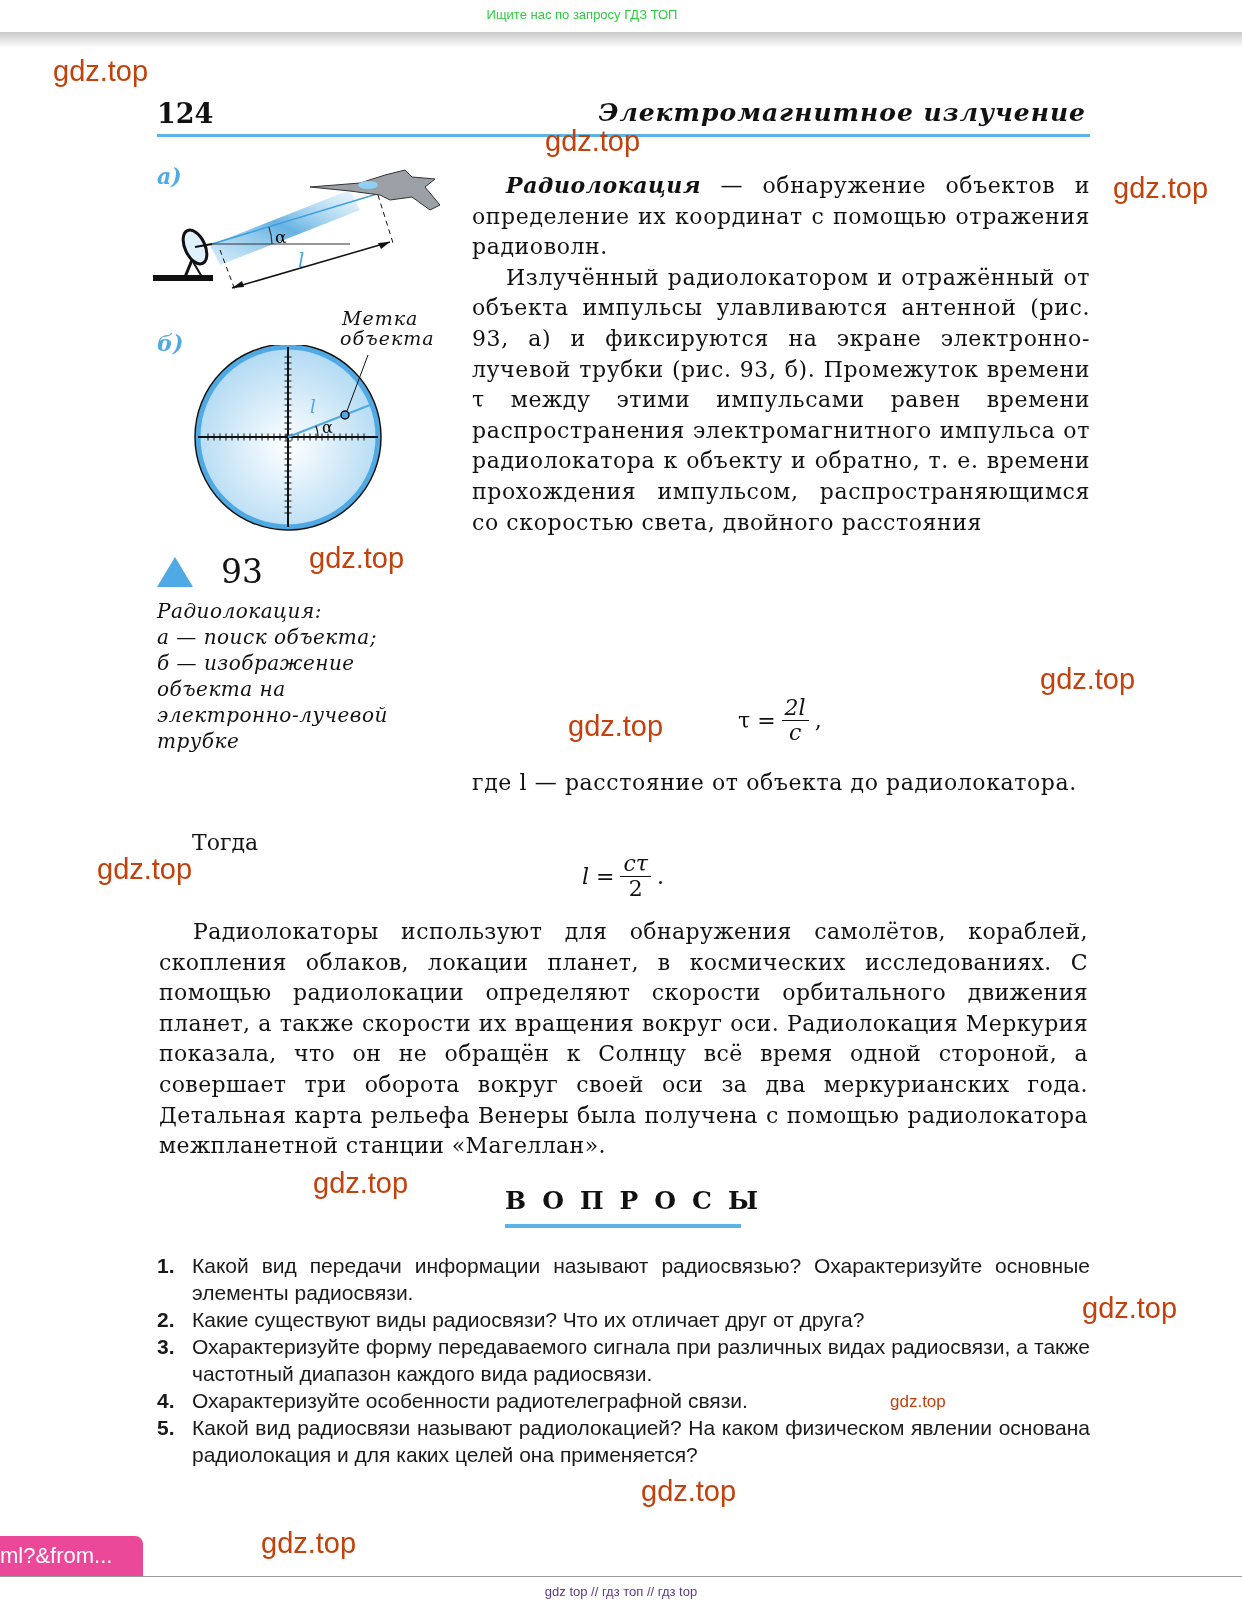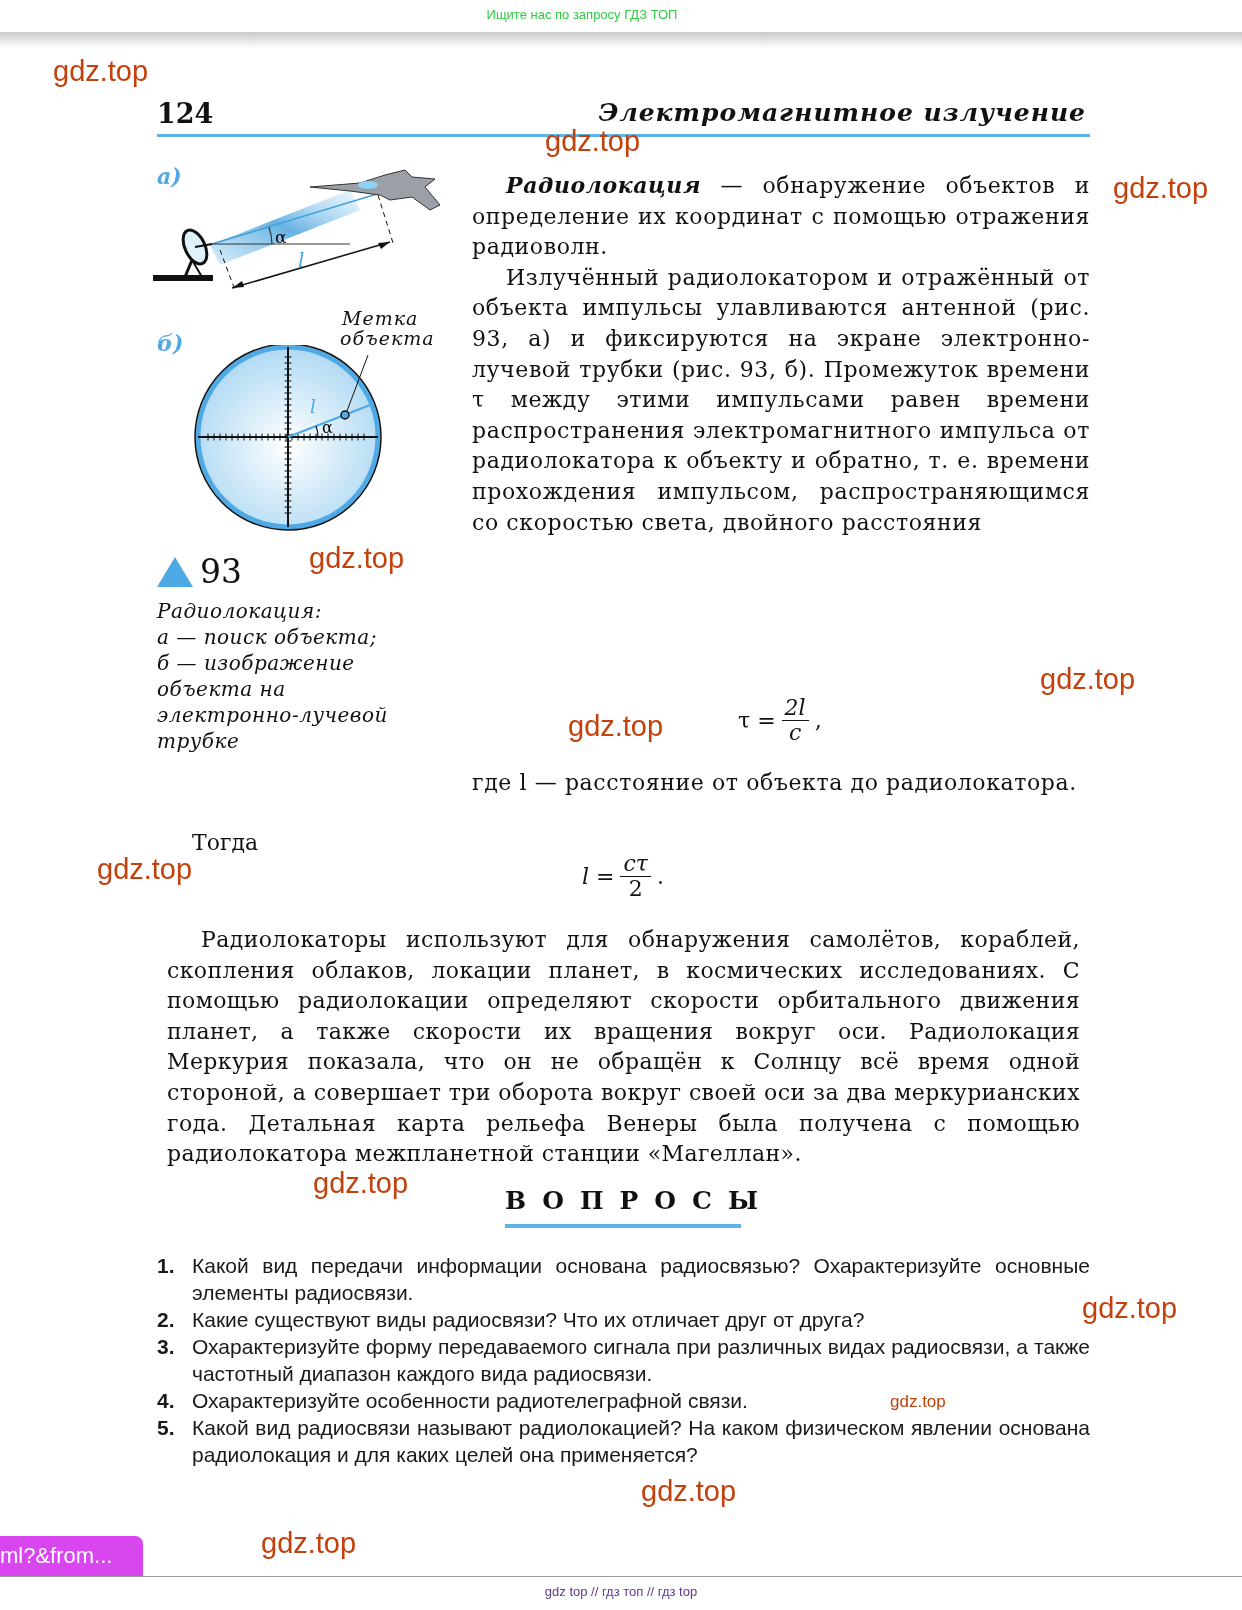--- a/index.html
+++ b/index.html
@@ -37,21 +37,21 @@
   }
 
   .fig-label {
     position: absolute; font-style: italic; font-weight: bold; color: #4fa9e4; font-size: 22px;
   }
   .caption {
     position: absolute; left: 157px; top: 598px; width: 290px;
     font-style: italic; font-size: 20px; line-height: 26px; letter-spacing: 0.5px;
   }
   .fignum {
-    position: absolute; left: 157px; top: 552px; display: flex; align-items: center; gap: 7px;
+    position: absolute; left: 157px; top: 552px; display: flex; align-items: center; gap: 28px;
   }
   .triangle {
     width: 0; height: 0; border-left: 18px solid transparent; border-right: 18px solid transparent;
     border-bottom: 30px solid #4fa9e4;
   }
   .fignum-text { font-size: 33px; }
 
   .col-text {
     position: absolute; left: 472px; width: 618px; font-size: 22px; line-height: 30.6px;
     text-align: justify; letter-spacing: 0.6px;
@@ -64,40 +64,40 @@
   .formula {
     position: absolute; font-size: 22px; display: flex; align-items: center; gap: 6px;
     font-family: "DejaVu Serif", serif;
   }
   .frac { display: inline-flex; flex-direction: column; align-items: center; line-height: 24px; }
   .frac .num { border-bottom: 1.5px solid #111; padding: 0 3px; }
   .full-text {
     position: absolute; left: 157px; width: 933px; font-size: 22px; line-height: 30.6px;
     text-align: justify; letter-spacing: 0.4px;
   }
-  .full-text p { margin: 10px; }
+  .full-text p { margin: 2px; }
 
   .questions-title {
     position: absolute; left: 505px; top: 1186px; font-size: 25px; 
     letter-spacing: 16px; font-weight: bold;
   }
   .questions-rule {
     position: absolute; left: 505px; top: 1224px; width: 236px; height: 4px; background: #5eb3e6;
   }
   .questions {
     position: absolute; left: 157px; top: 1252px; width: 933px;
     font-family: "Liberation Sans", sans-serif; font-size: 21px; line-height: 27px; color: #1a1a1a;
   }
   .q { display: flex; }
   .q .n { width: 35px; font-weight: bold; flex: none; }
   .q .t { flex: 1; text-align: justify; }
 
   .url-chip {
     position: absolute; left: 0; top: 1536px; height: 40px; width: 143px;
-    background: #d946ef; color: #fff; border-radius: 0 8px 0 0;
+    background: #ec4899; color: #fff; border-radius: 0 8px 0 0;
     font-family: "Liberation Sans", sans-serif; font-size: 22px; line-height: 40px;
     padding-left: 0; white-space: nowrap; overflow: hidden;
   }
   .bottom-rule { position: absolute; left: 0; top: 1576px; width: 1242px; height: 1px; background: #999; }
   .footer {
     position: absolute; left: 0; top: 1584px; width: 1242px; text-align: center;
     font-family: "Liberation Sans", sans-serif; font-size: 13px; color: #5a3a8a;
   }
 </style>
 </head>
@@ -270,21 +270,21 @@
 
 <div class="full-text" style="top:915px;">
   <p class="indent">Радиолокаторы используют для обнаружения самолётов, кораблей, скопления облаков, локации планет, в космических исследованиях. С помощью радиолокации определяют скорости орбитального движения планет, а также скорости их вращения вокруг оси. Радиолокация Меркурия показала, что он не обращён к Солнцу всё время одной стороной, а совершает три оборота вокруг своей оси за два меркурианских года. Детальная карта рельефа Венеры была получена с помощью радиолокатора межпланетной станции «Магеллан».</p>
 </div>
 
 <div class="questions-title">ВОПРОСЫ</div>
 <div class="questions-rule"></div>
 <div class="questions">
   <div class="q">
       <span class="n">1.</span>
-      <span class="t">Какой вид передачи информации основана радиосвязью? Охарактеризуйте основные элементы радиосвязи.</span>
+      <span class="t">Какой вид передачи информации называют радиосвязью? Охарактеризуйте основные элементы радиосвязи.</span>
     </div>
   <div class="q">
       <span class="n">2.</span>
       <span class="t">Какие существуют виды радиосвязи? Что их отличает друг от друга?</span>
     </div>
   <div class="q">
       <span class="n">3.</span>
       <span class="t">Охарактеризуйте форму передаваемого сигнала при различных видах радиосвязи, а также частотный диапазон каждого вида радиосвязи.</span>
     </div>
   <div class="q">

